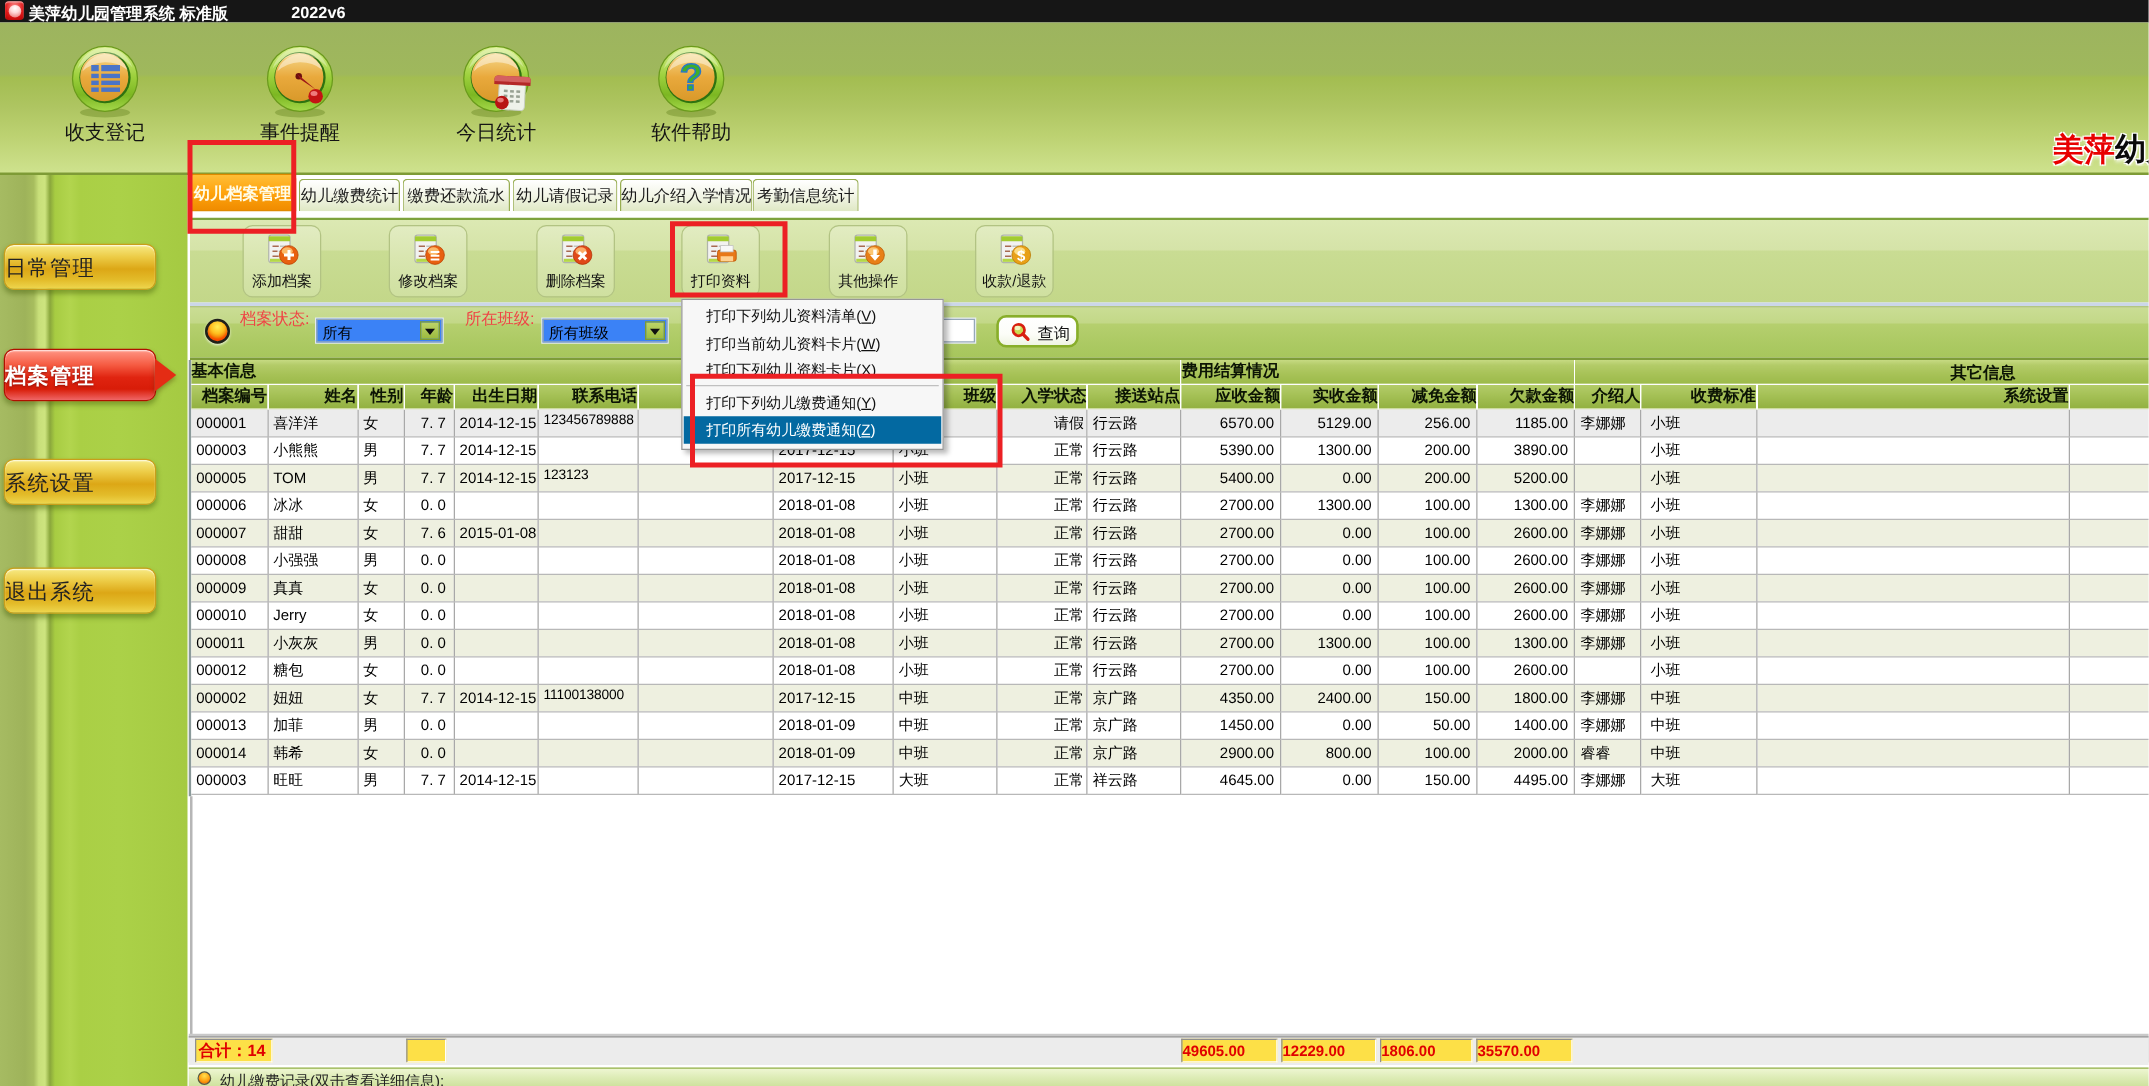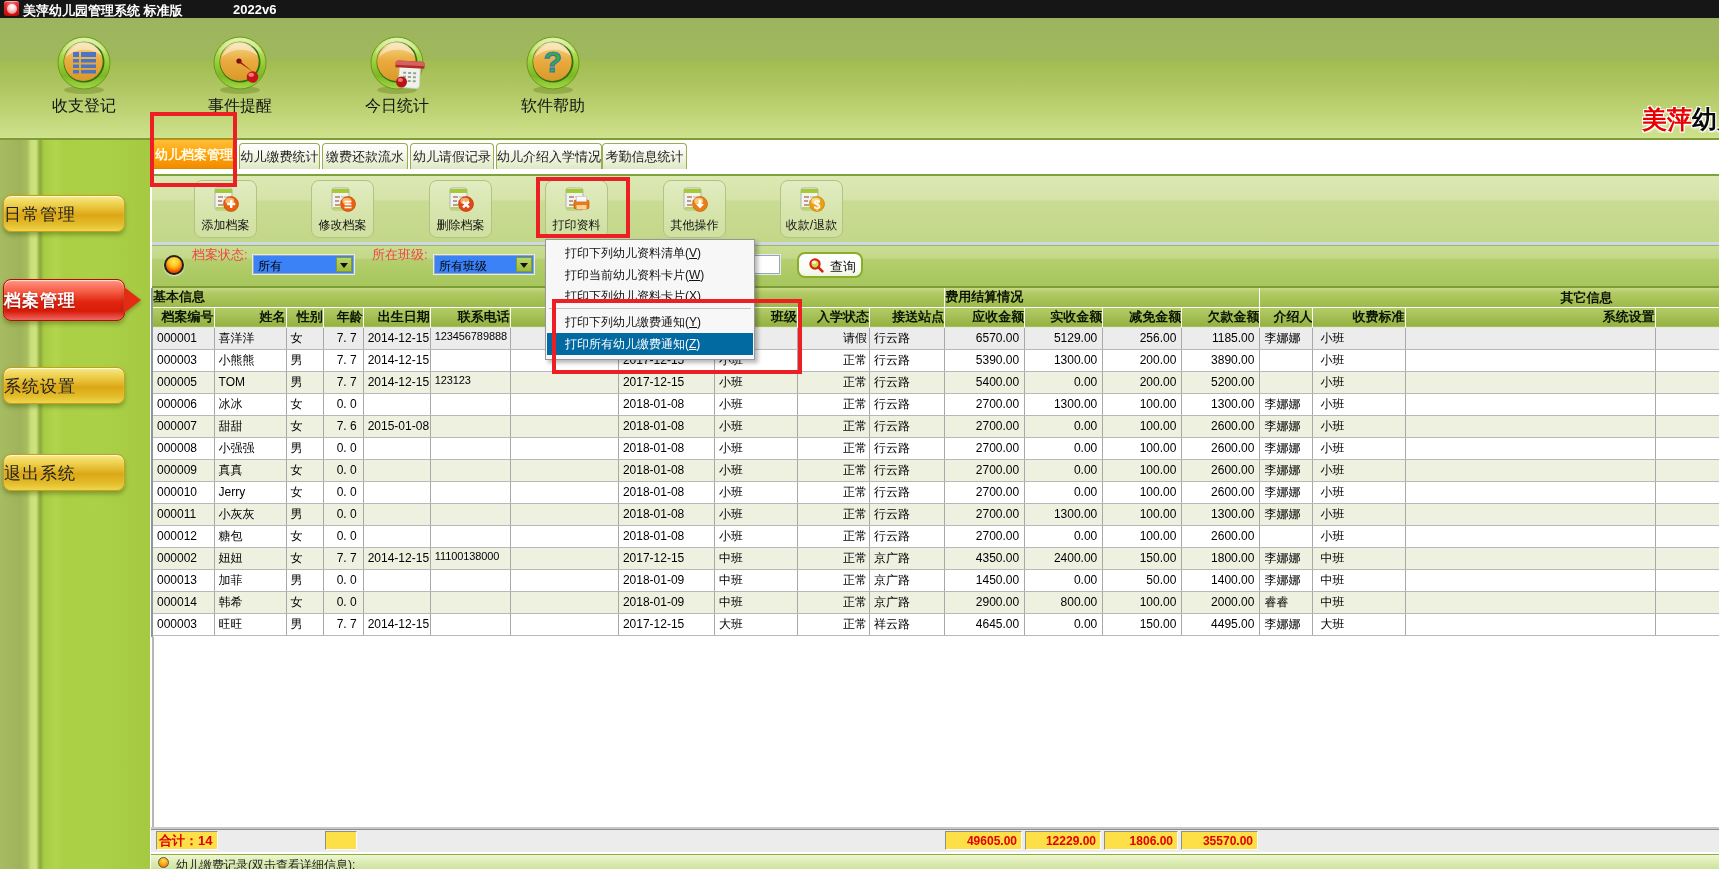--- a/index.html
+++ b/index.html
@@ -76,21 +76,21 @@
 tbody tr.sel td{background:#ececec}
 td.r{text-align:right;padding-right:5px}
 td.age{text-align:right;padding-right:6px}
 td.stat{text-align:right;padding-right:2px}
 td.fee{padding-left:7px}
 td.ph{vertical-align:top;line-height:16px;font-size:11px;letter-spacing:-.1px}
 
 #totrow{left:151px;top:829px;width:1568px;height:23px;background:#ececec;border-top:1px solid #909090;box-shadow:0 -2px 0 #c9c9c9}
 .tcell{position:absolute;height:19px;background:#fde047;border:1px solid;border-color:#8f8f8f #fdfdfd #fdfdfd #8f8f8f;
  font-size:12px;font-weight:bold;color:#e00000;line-height:18px}
-.tnum{text-align:right;padding-right:4px}
+.tnum{text-align:left;padding-right:4px}
 
 #botbar{left:151px;top:854px;width:1568px;height:15px;border-top:1.5px solid #8fae3e;
  background:linear-gradient(180deg,#eef6d2 0%,#ddecb6 50%,#cfe29e 100%)}
 #botcircle{left:158px;top:857px;width:11px;height:11px;border-radius:50%;border:1.5px solid #5a5a40;
  background:radial-gradient(circle at 50% 30%,#ffe050 0%,#ffa010 55%,#e05800 100%)}
 #bottext{left:176px;top:857px;font-size:12px;color:#222}
 
 #menu{left:545px;top:239px;width:210px;height:121px;background:#f7f7f7;border:1px solid #979797;
  box-shadow:3px 3px 4px rgba(0,0,0,.28);z-index:40}
 .mi{position:absolute;left:1px;right:1px;height:22px;font-size:12px;color:#111;line-height:22px;padding-left:18px}

